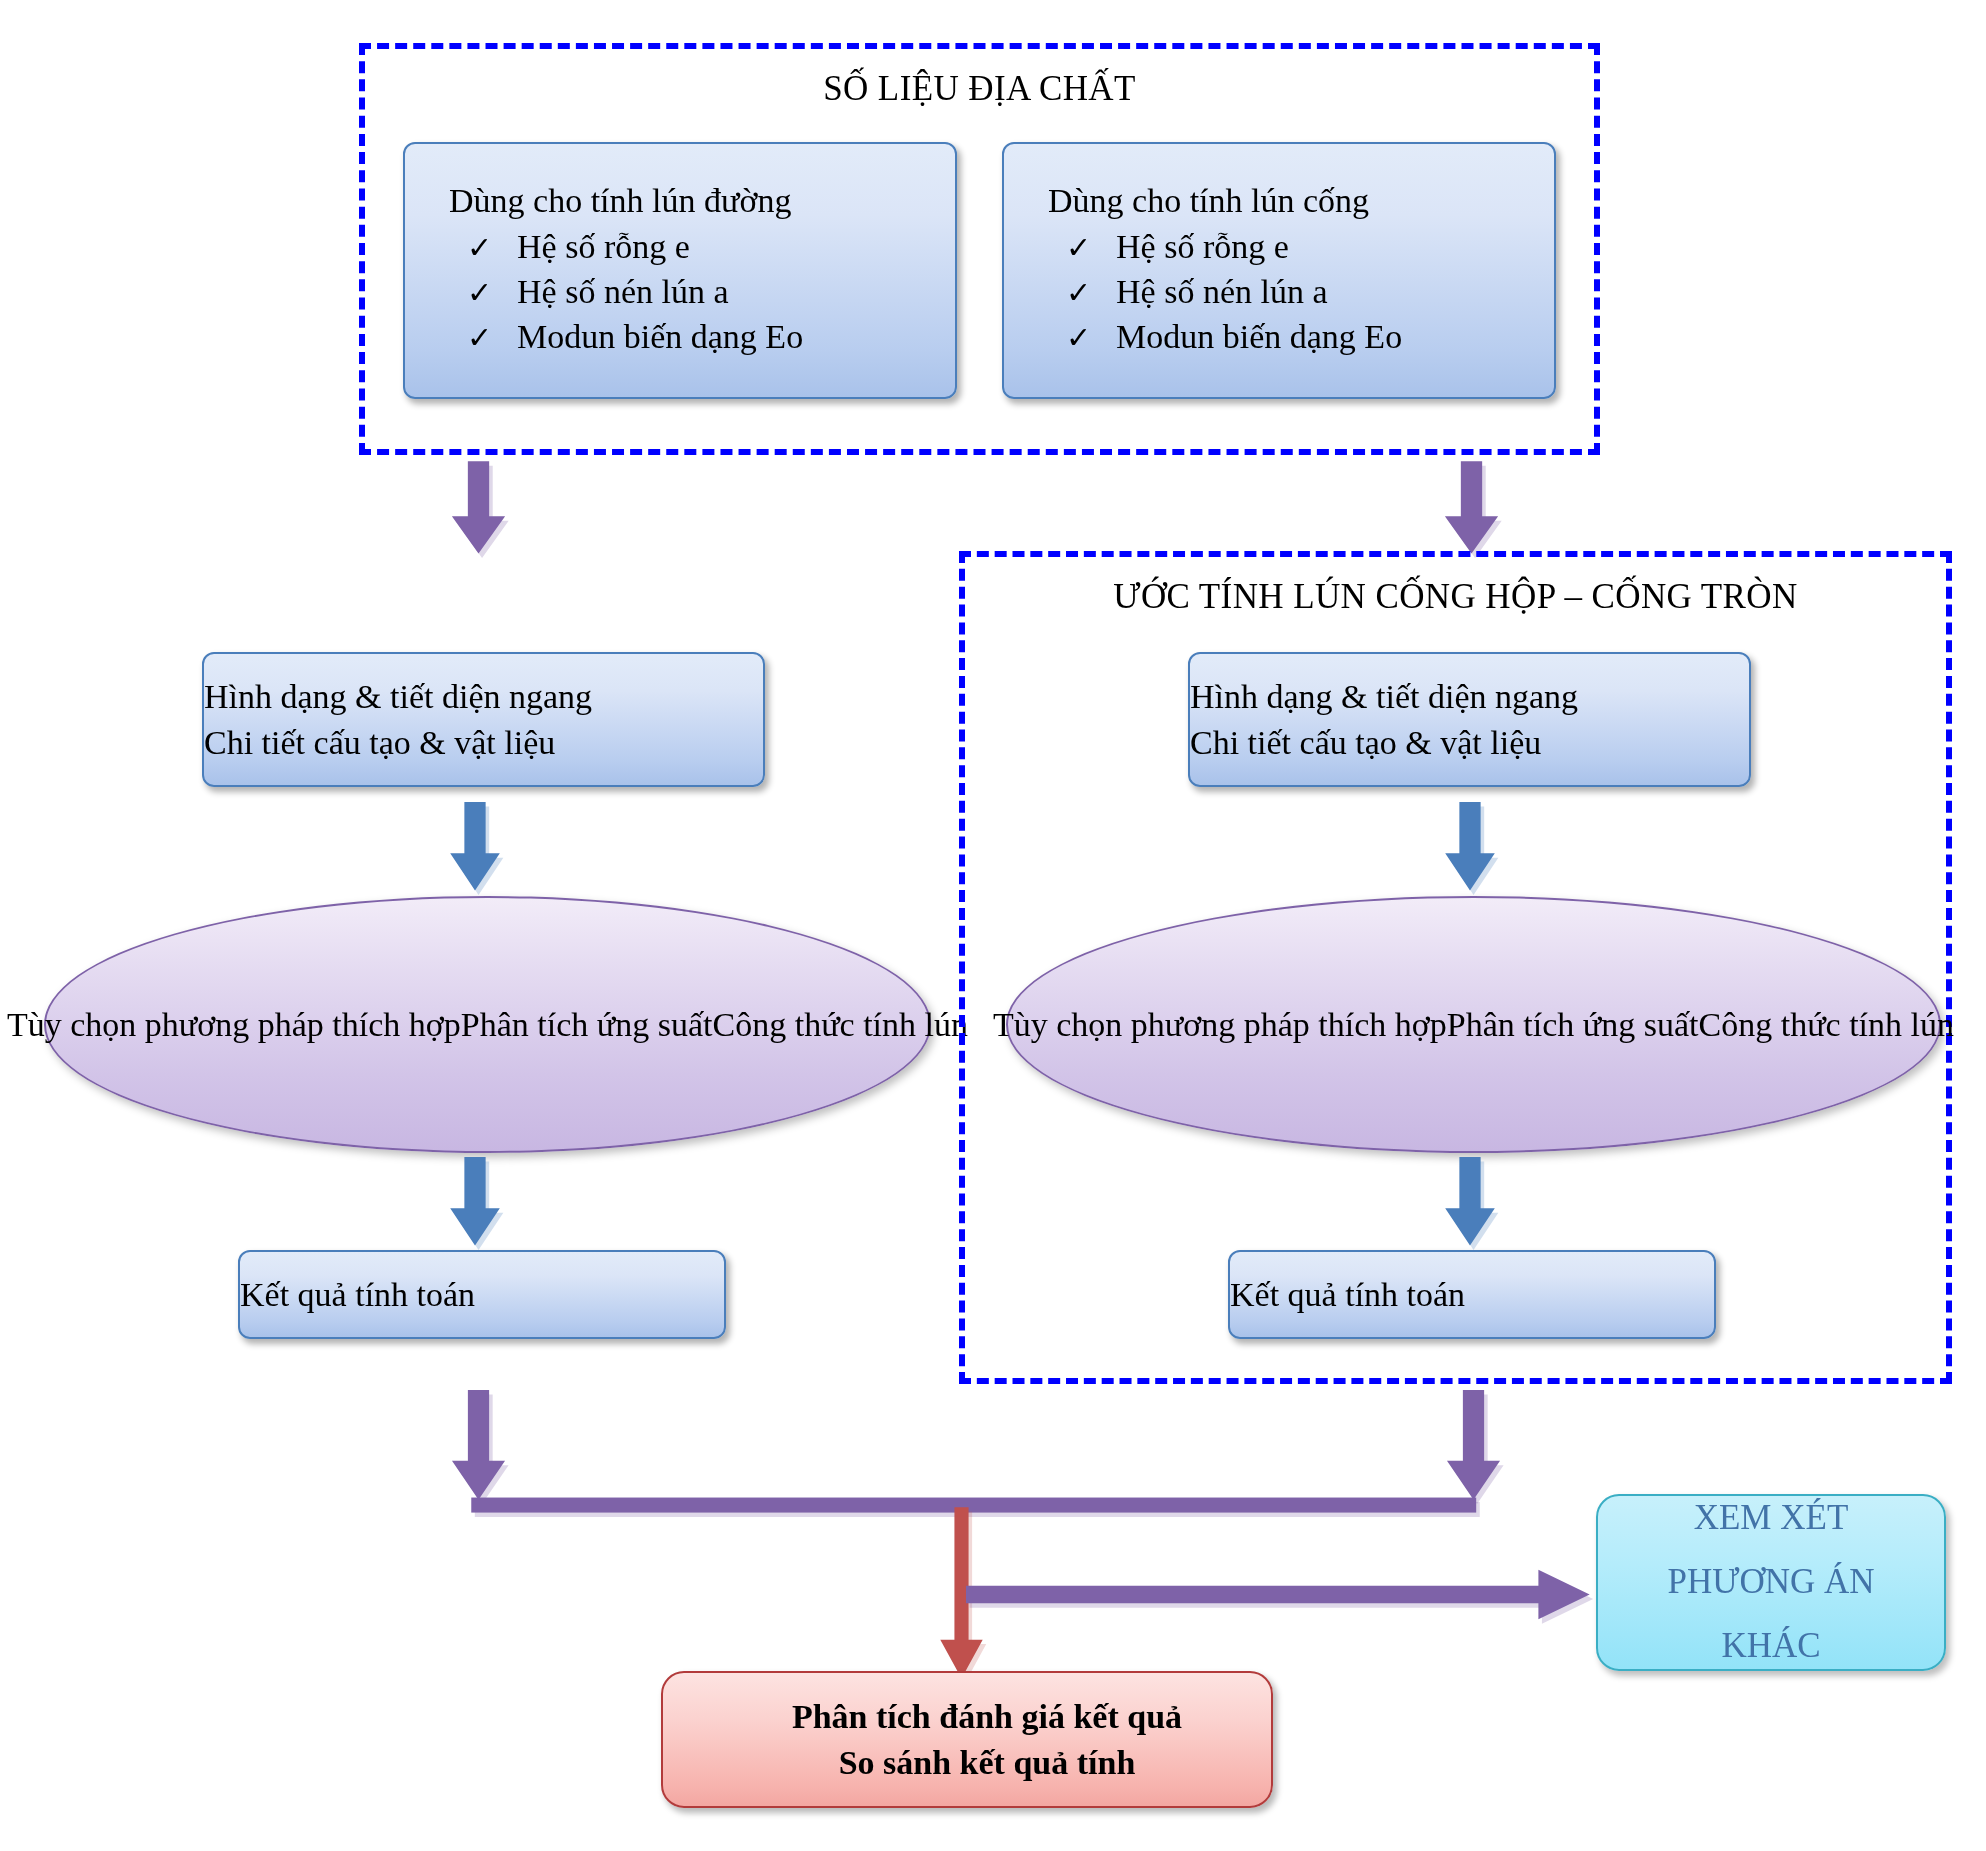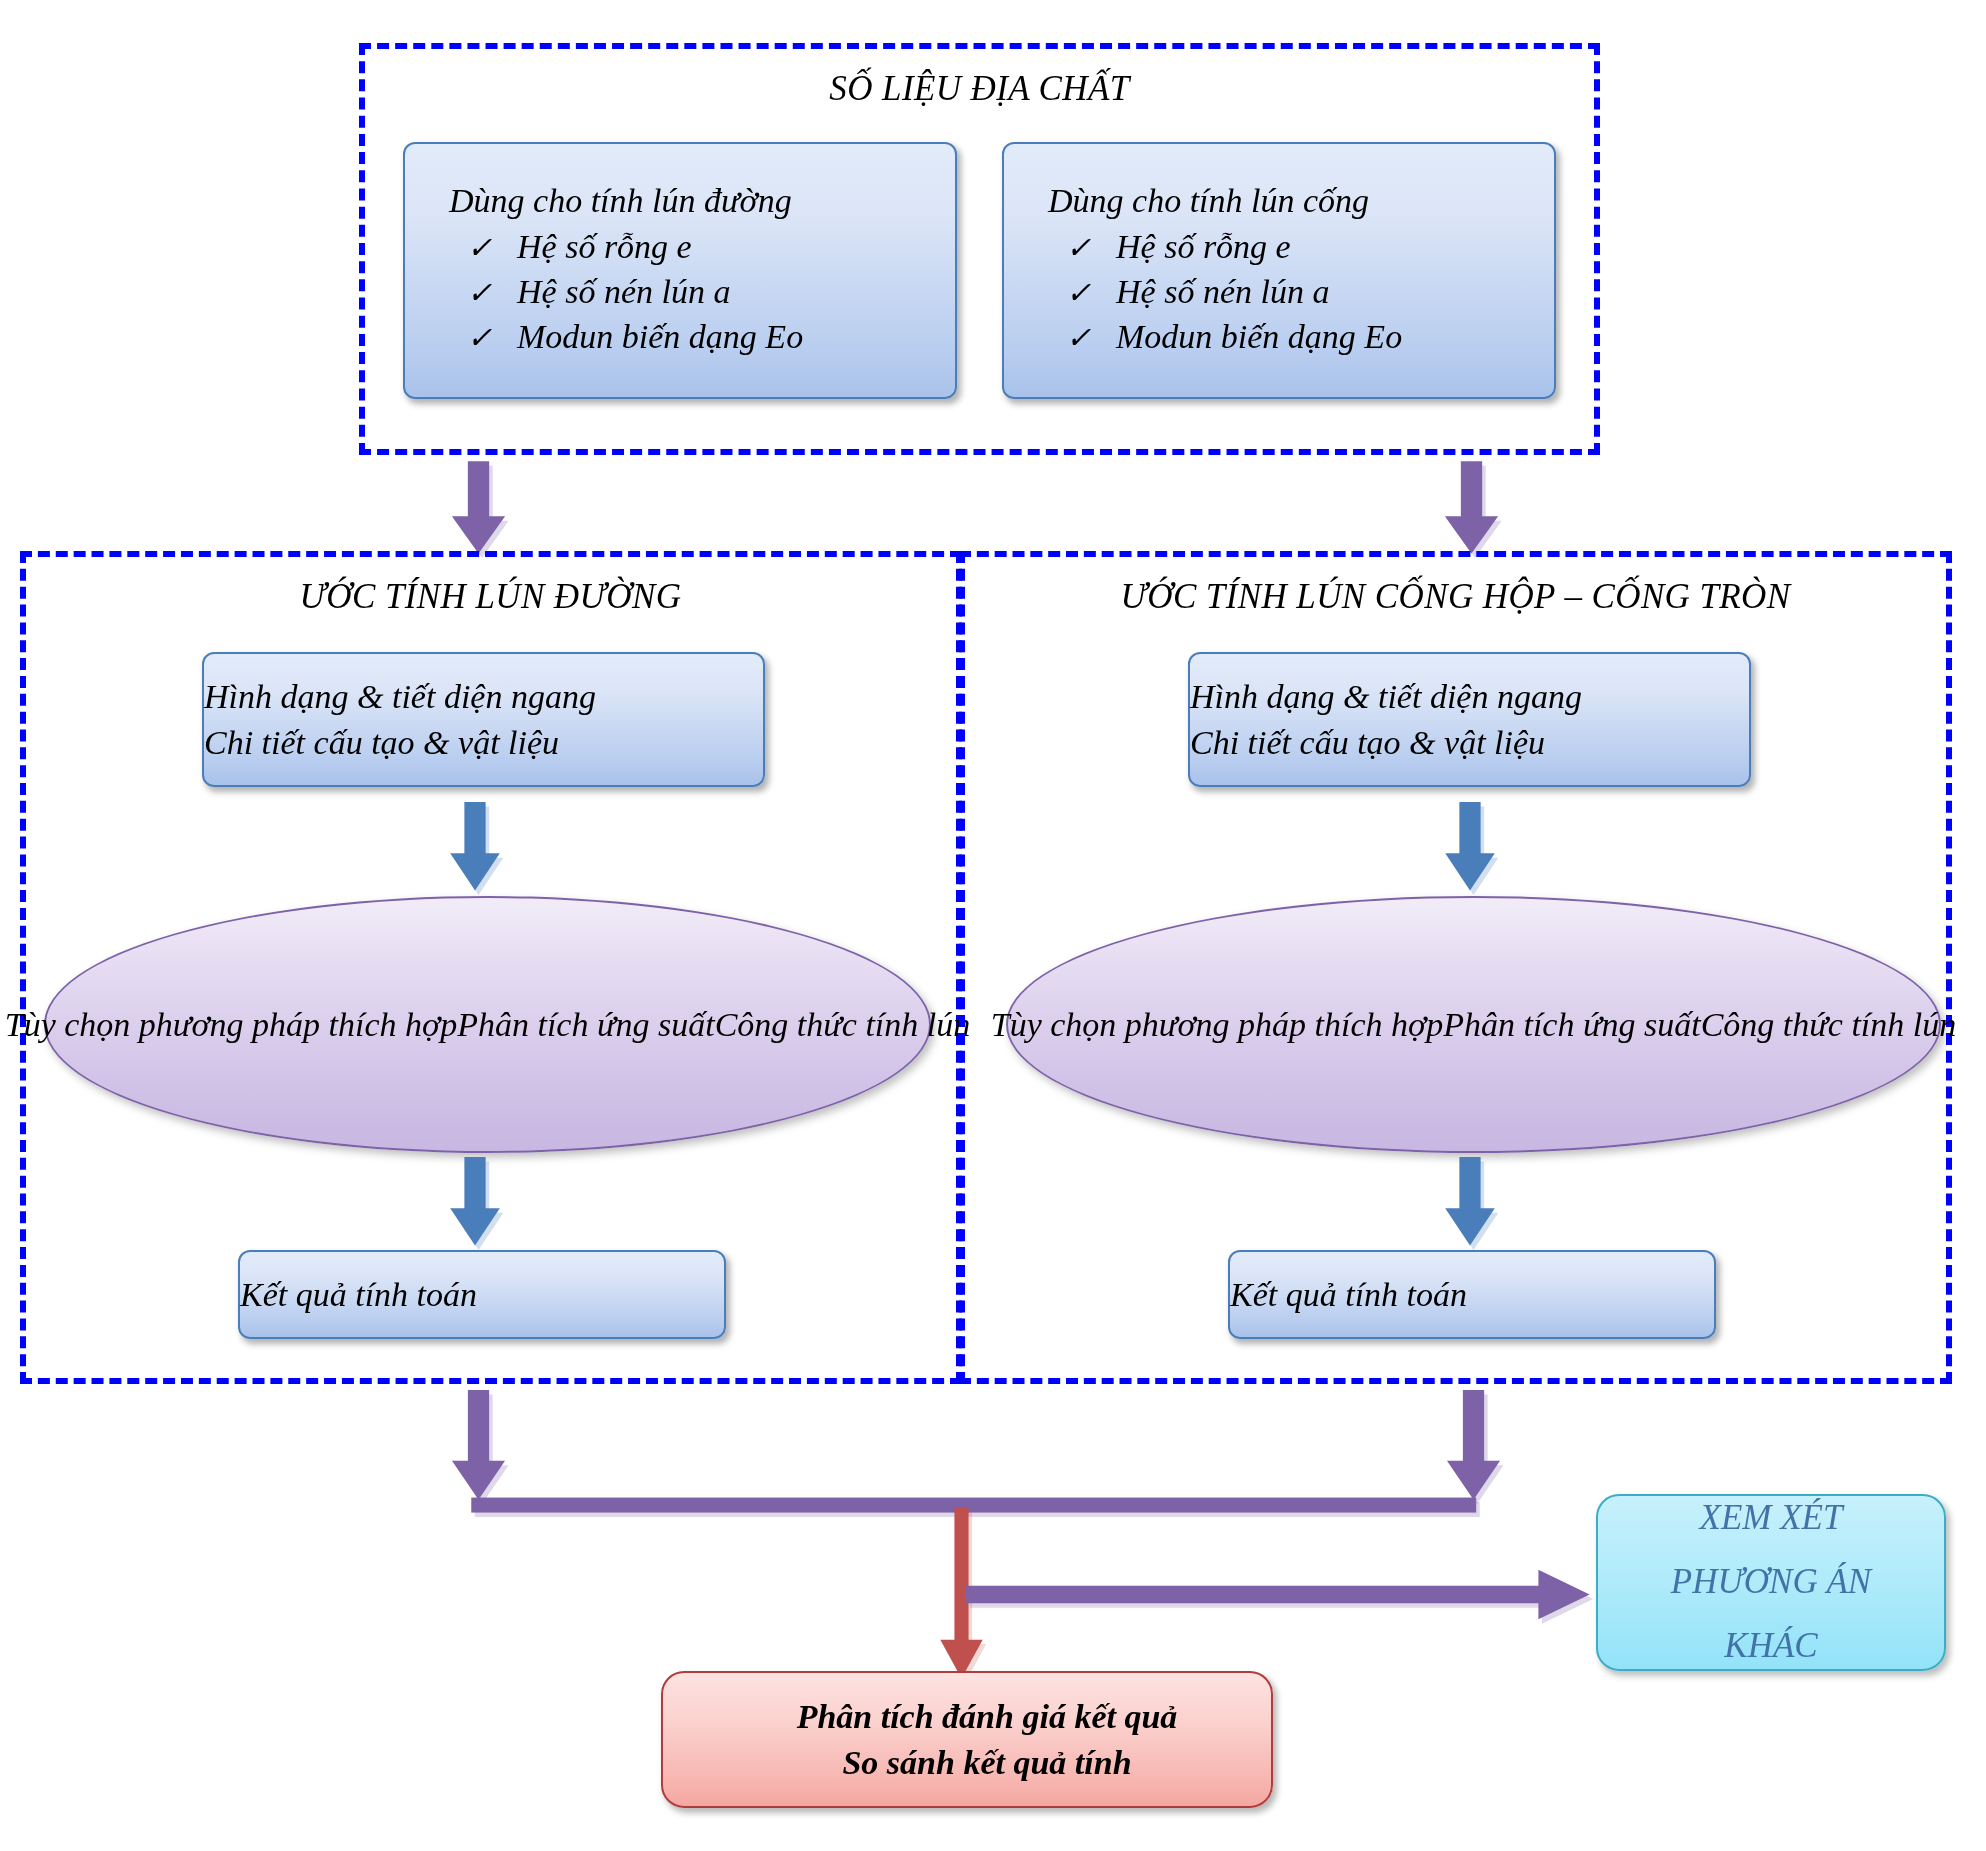--- a/index.html
+++ b/index.html
@@ -9,21 +9,20 @@
   }
   body {
     font-family: "Liberation Serif", "DejaVu Serif", serif;
   }
   #canvas {
     position: relative;
     width: 1986px;
     height: 1851px;
     background: #ffffff;
     overflow: hidden;
-    font-style: italic;
   }
 
   
   .dashed-group {
     position: absolute;
     border: 6.2px dashed #0000ff;
     box-sizing: border-box;
     background: transparent;
   }
   .group-title {
@@ -195,23 +194,20 @@
     </svg>
   </div>
 
   <div class="conn" style="left:1436px; top:461px; width:71px; height:98px;">
     <svg width="71" height="98" viewBox="0 0 80 110">
       <path d="M28,0 L52,0 L52,62 L70,62 L40,104 L10,62 L28,62 Z" fill="#7e62a8" stroke="none" opacity="0.25" transform="translate(4,5)"></path>
       <path d="M28,0 L52,0 L52,62 L70,62 L40,104 L10,62 L28,62 Z" fill="#7e62a8" stroke="none"></path>
     </svg>
   </div>
 
-  <div class="dashed-group" style="left:19.5px; top:551px; width:942px; height:833px;">
-    <div class="group-title" style="top:19.5px;">ƯỚC TÍNH LÚN ĐƯỜNG</div>
-  </div>
 
   <div class="rbox rbox-centered" style="left:202px; top:652px; width:563px; height:135px;">
     <div class="rbox-line">Hình dạng &amp; tiết diện ngang</div>
     <div class="rbox-line">Chi tiết cấu tạo &amp; vật liệu</div>
   </div>
 
   <div class="conn" style="left:443px; top:802px; width:64px; height:93px;">
     <svg width="64" height="93" viewBox="0 0 72 105">
       <path d="M24,0 L48,0 L48,58 L64,58 L36,100 L8,58 L24,58 Z" fill="#4a7ebb" opacity="0.25" transform="translate(4,5)"></path>
       <path d="M24,0 L48,0 L48,58 L64,58 L36,100 L8,58 L24,58 Z" fill="#4a7ebb"></path>

